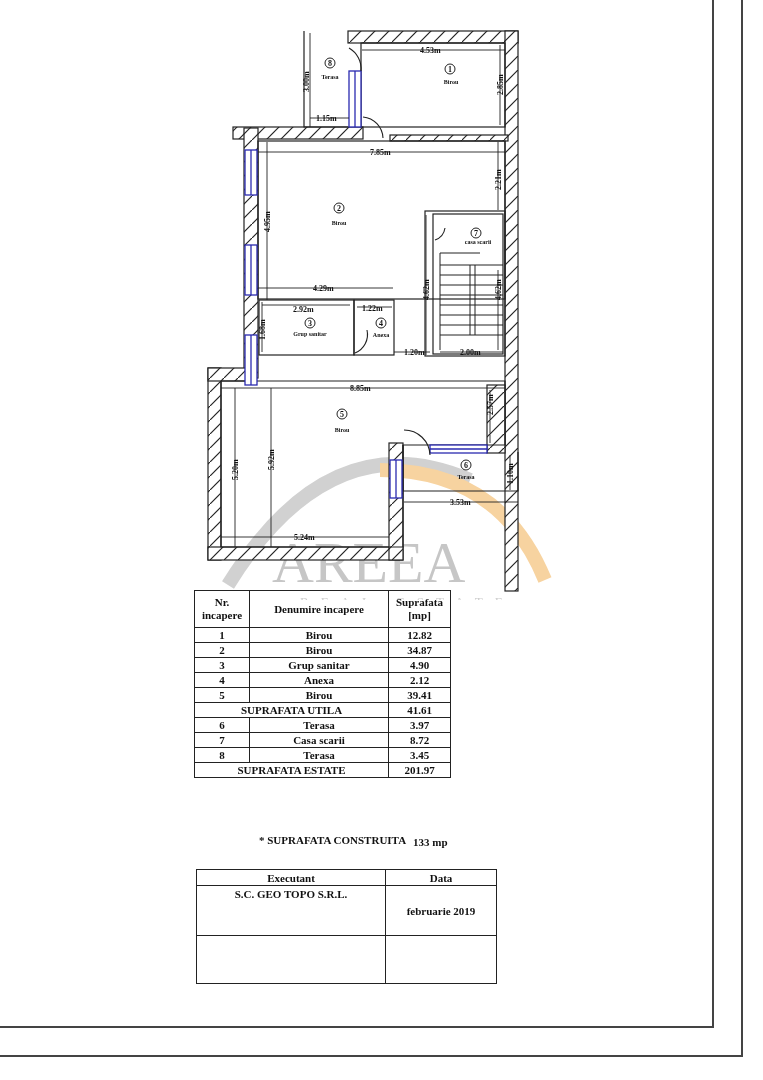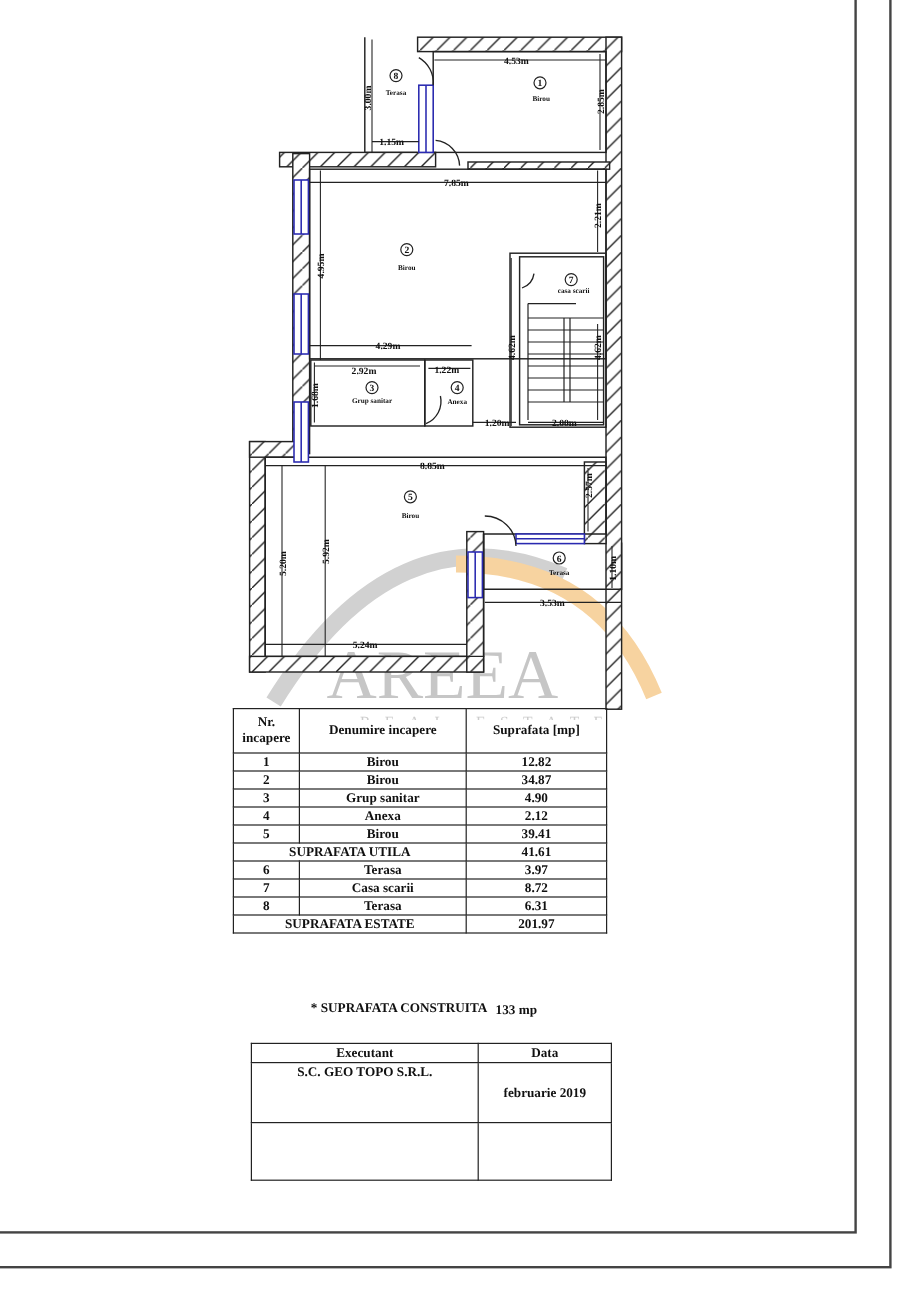--- a/index.html
+++ b/index.html
@@ -1,26 +1,26 @@
 <!DOCTYPE html>
 <html><head>
 <meta charset="utf-8">
 <style>
   html,body{margin:0;padding:0;background:#fff;}
   body{width:763px;height:1080px;position:relative;overflow:hidden;font-family:"Liberation Serif","DejaVu Serif",serif;color:#111;}
   .frame-inner{position:absolute;left:-5px;top:-5px;width:719px;height:1033px;border:2px solid #444;box-sizing:border-box;}
   .frame-outer{position:absolute;left:-5px;top:-5px;width:748px;height:1062px;border:2px solid #444;box-sizing:border-box;}
   svg.plan{position:absolute;left:0;top:0;}
   .plan text{font-family:"Liberation Serif","DejaVu Serif",serif;font-weight:bold;fill:#111;}
-  .rooms-table{position:absolute;left:194px;top:590px;width:312px;border-collapse:collapse;font-size:11px;font-weight:bold;}
+  .rooms-table{position:absolute;left:194px;top:590px;width:257px;border-collapse:collapse;font-size:11px;font-weight:bold;}
   .rooms-table td,.rooms-table th{border:1px solid #222;text-align:center;padding:0;height:14px;line-height:14px;}
   .rooms-table th{height:36px;line-height:13px;font-weight:bold;}
   .built{position:absolute;left:222px;top:834px;font-size:11px;font-weight:bold;margin-left:37px;}
   .built-val{position:absolute;left:413px;top:836px;font-size:11px;font-weight:bold;}
-  .sign-table{position:absolute;left:196px;top:869px;width:301px;border-collapse:collapse;font-size:11px;font-weight:bold;margin-left:13px;}
+  .sign-table{position:absolute;left:196px;top:869px;width:301px;border-collapse:collapse;font-size:11px;font-weight:bold;}
   .sign-table td{border:1px solid #222;text-align:center;padding:0;}
 </style>
 </head>
 <body>
 
 <div class="frame-outer"></div>
 <div class="frame-inner"></div>
 
 <svg class="plan" width="763" height="600" viewBox="0 0 763 600">
   <defs>
@@ -252,21 +252,21 @@
         <td>3.97</td>
       </tr>
   <tr>
         <td>7</td>
         <td>Casa scarii</td>
         <td>8.72</td>
       </tr>
   <tr>
         <td>8</td>
         <td>Terasa</td>
-        <td>6.31</td>
+        <td>3.45</td>
       </tr>
   <tr>
         <td colspan="2">SUPRAFATA ESTATE</td>
         <td>201.97</td>
       </tr>
 </tbody>
   </table>
 
 <div class="built">* SUPRAFATA CONSTRUITA</div>
 <div class="built-val">133  mp</div>

